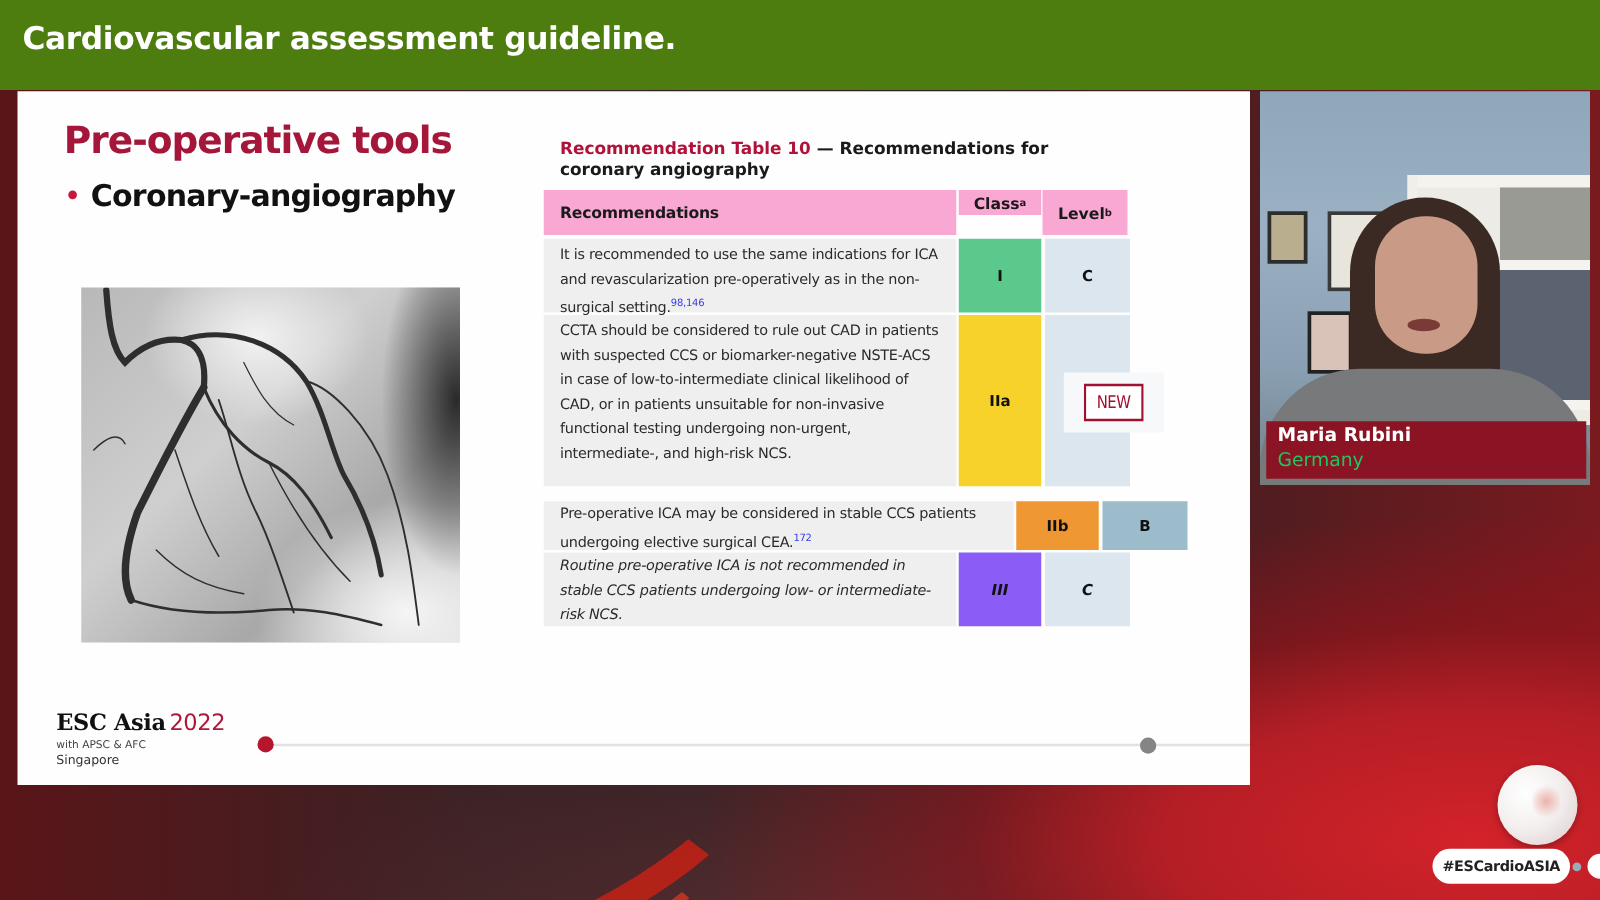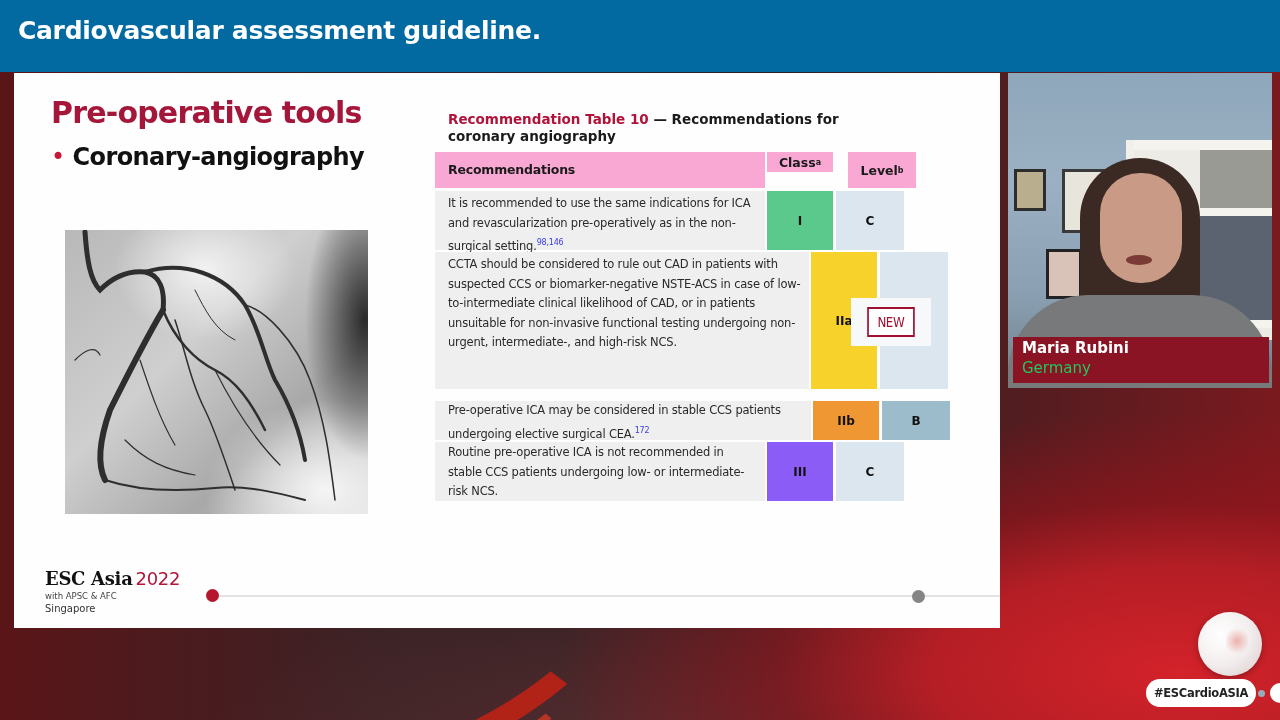--- a/index.html
+++ b/index.html
@@ -21,21 +21,21 @@
       position: absolute; border-radius: 50%;
       border-style: solid; border-color: transparent;
     }
     .arc1 { left: -260px; top: 330px; width: 900px; height: 420px; border-width: 22px; border-bottom-color: #c42114; border-left-color: #9e1a1a; transform: rotate(-8deg); opacity: 0.85; }
     .arc2 { left: -200px; top: 380px; width: 820px; height: 380px; border-width: 8px; border-bottom-color: #e23a22; transform: rotate(-6deg); opacity: 0.7; }
     .arc3 { left: -320px; top: 300px; width: 700px; height: 500px; border-width: 40px; border-left-color: #8e1a1e; border-bottom-color: #8e1a1e; opacity: 0.8; }
 
     
     .titlebar {
       position: absolute; left: 0; top: 0; width: 1280px; height: 72px;
-      background: #0369a1;
+      background: #4d7c0f;
     }
     .titlebar h1 {
       position: absolute; left: 18px; top: 16px;
       color: #fff; font-family: "DejaVu Sans", sans-serif; font-weight: bold;
       font-size: 25px; letter-spacing: -0.3px;
     }
 
     
     .slide {
       position: absolute; left: 14px; top: 73px; width: 986px; height: 555px;
@@ -223,49 +223,49 @@
     </svg>
   </div>
 
   <div class="rec-title">
     <span class="accent">Recommendation Table 10</span><span> — Recommendations for coronary angiography</span>
   </div>
 
   <div class="tbl">
     <div class="row hdr" style="top:0;">
       <div class="cell-text" style="width:330px;height:36px;margin-right:2px;">Recommendations</div>
-      <div class="cell-class" style="width:66px;height:20px;margin-right:15px;">
+      <div class="cell-class" style="width:66px;height:20px;margin-right:1px;">
           <span>Class</span>
           <sup class="hs">a</sup>
         </div>
       <div class="cell-level" style="width:68px;height:36px;">
           <span>Level</span>
           <sup class="hs">b</sup>
         </div>
     </div>
 
     <div class="row" style="top:39px;border-radius:16px;">
       <div class="cell-text" style="width:330px;height:59px;margin-right:2px;"><span>It is recommended to use the same indications for ICA and revascularization pre-operatively as in the non-surgical setting.</span><sup class="ref">98,146</sup></div>
       <div class="cell-class" style="width:66px;height:59px;margin-right:3px;background:#5cc98c;">I</div>
       <div class="cell-level" style="width:68px;height:59px;background:#dbe6ee;">C</div>
     </div>
 
     <div class="row" style="top:100px;">
-      <div class="cell-text" style="width:374px;height:137px;margin-right:2px;">CCTA should be considered to rule out CAD in patients with suspected CCS or biomarker-negative NSTE-ACS in case of low-to-intermediate clinical likelihood of CAD, or in patients unsuitable for non-invasive functional testing undergoing non-urgent, intermediate-, and high-risk NCS.</div>
+      <div class="cell-text" style="width:330px;height:137px;margin-right:2px;">CCTA should be considered to rule out CAD in patients with suspected CCS or biomarker-negative NSTE-ACS in case of low-to-intermediate clinical likelihood of CAD, or in patients unsuitable for non-invasive functional testing undergoing non-urgent, intermediate-, and high-risk NCS.</div>
       <div class="cell-class" style="width:66px;height:137px;margin-right:3px;background:#f6d22a;">IIa</div>
       <div class="cell-level" style="width:68px;height:137px;background:#dbe6ee;"></div>
     </div>
 
     <div class="row" style="top:249px;">
       <div class="cell-text" style="width:376px;height:39px;margin-right:2px;padding-top:0;"><span>Pre-operative ICA may be considered in stable CCS patients undergoing elective surgical CEA.</span><sup class="ref">172</sup></div>
       <div class="cell-class" style="width:66px;height:39px;margin-right:3px;background:#ef9833;">IIb</div>
       <div class="cell-level" style="width:68px;height:39px;background:#9cbccb;">B</div>
     </div>
 
-    <div class="row" style="top:290px;">
+    <div class="row" style="top:290px;font-style:italic;">
       <div class="cell-text" style="width:330px;height:59px;margin-right:2px;padding-top:1px;">Routine pre-operative ICA is not recommended in stable CCS patients undergoing low- or intermediate-risk NCS.</div>
       <div class="cell-class" style="width:66px;height:59px;margin-right:3px;background:#8b5cf6;">III</div>
       <div class="cell-level" style="width:68px;height:59px;background:#dbe6ee;">C</div>
     </div>
   </div>
 
   <div class="new-badge">
     <span>NEW</span>
   </div>
 

